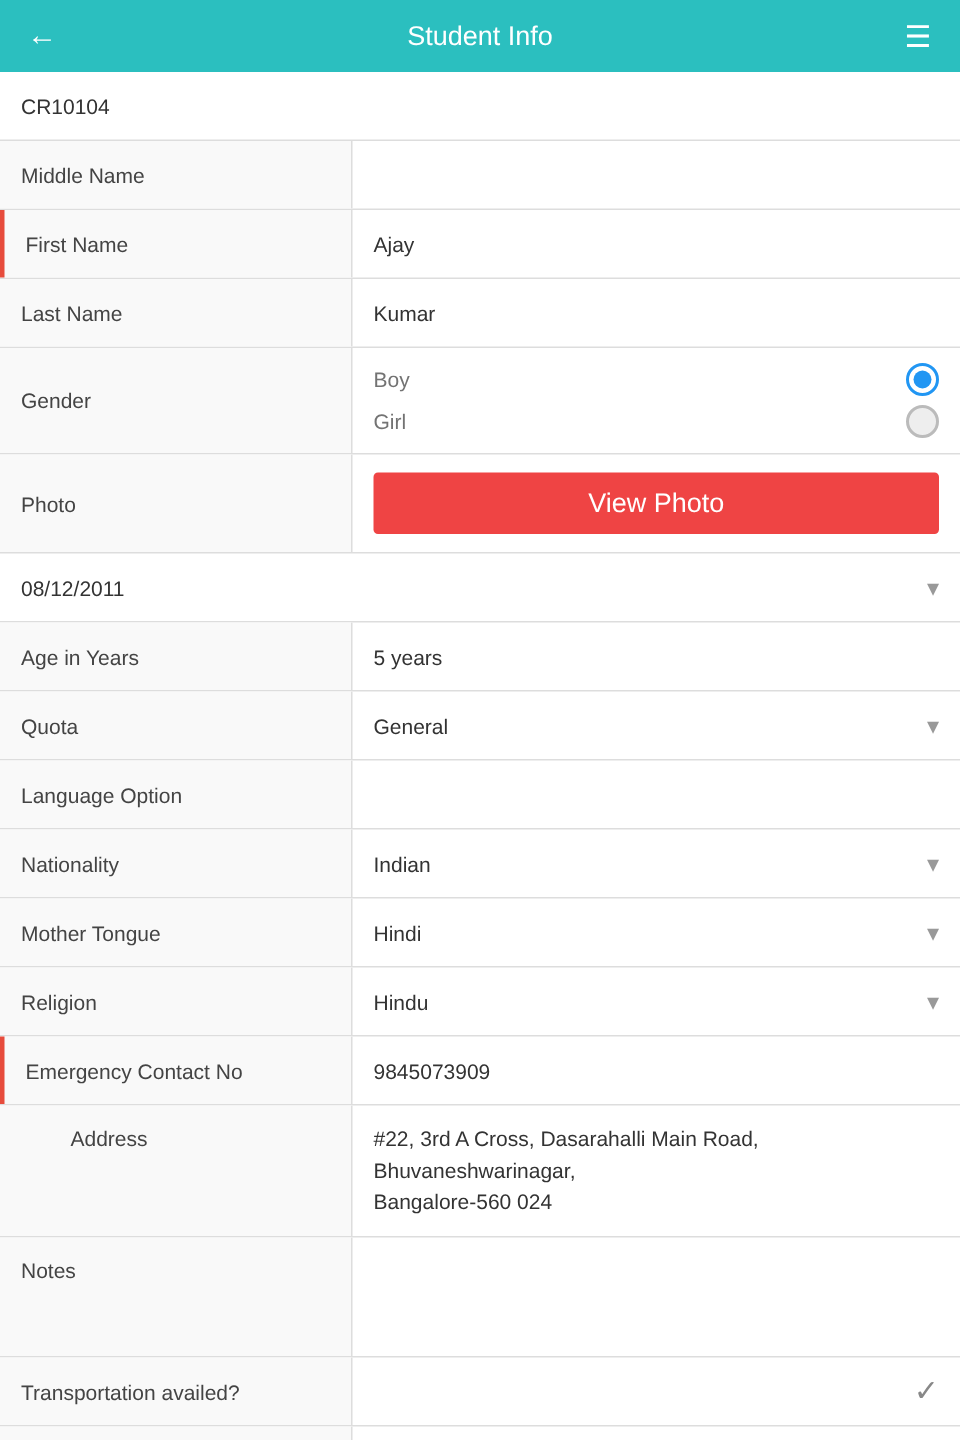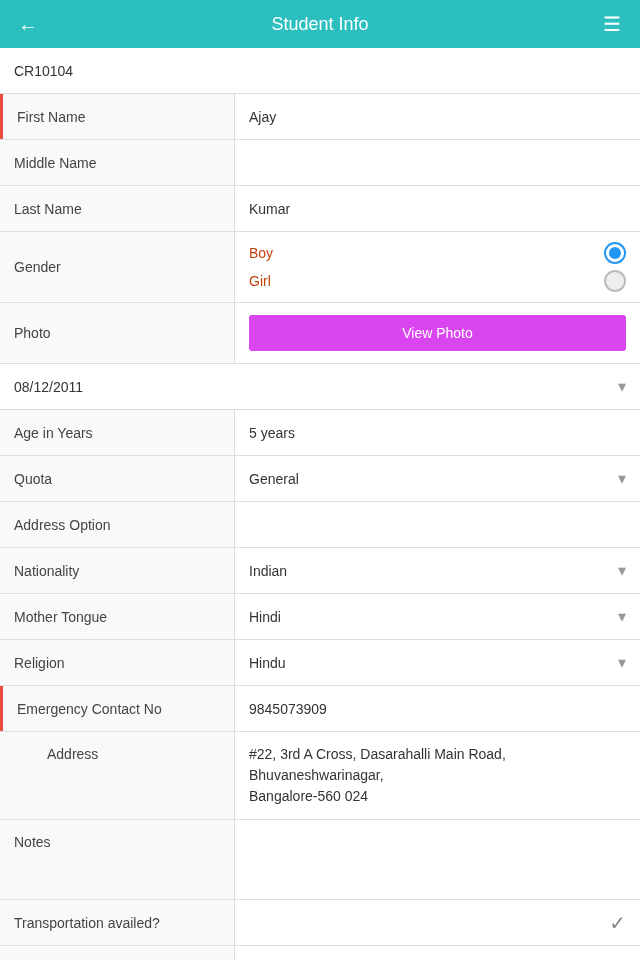--- a/index.html
+++ b/index.html
@@ -93,21 +93,21 @@
       padding: 10px 14px;
       display: flex;
       flex-direction: column;
       gap: 6px;
     }
     .gender-option {
       display: flex;
       align-items: center;
       justify-content: space-between;
       font-size: 14px;
-      color: #c2410c;
+      color: #737373;
     }
     .radio-circle {
       width: 22px;
       height: 22px;
       border-radius: 50%;
       border: 2px solid #aaa;
       display: flex;
       align-items: center;
       justify-content: center;
     }
@@ -122,25 +122,25 @@
       border-radius: 50%;
       background: #2196F3;
     }
     .radio-circle.unselected {
       border-color: #bbb;
       background: #eee;
     }
 
     
     .view-photo-btn {
-      background: #d946ef;
+      background: #ef4444;
       color: white;
       border: none;
       padding: 10px 20px;
-      font-size: 14px;
+      font-size: 18px;
       border-radius: 3px;
       cursor: pointer;
       width: 100%;
     }
 
     .notes-row {
       min-height: 80px;
     }
 
     .notes-row .label-cell {
@@ -167,27 +167,27 @@
   <span class="header-icon">☰</span>
 </div>
 
 <div class="form-container">
 
   <div class="form-row">
     <div class="value-cell">CR10104</div>
   </div>
 
   <div class="form-row">
+    <div class="label-cell">Middle Name</div>
+    <div class="value-cell"></div>
+  </div>
+
+  <div class="form-row">
     <div class="label-cell required">First Name</div>
     <div class="value-cell">Ajay</div>
-  </div>
-
-  <div class="form-row">
-    <div class="label-cell">Middle Name</div>
-    <div class="value-cell"></div>
   </div>
 
   <div class="form-row">
     <div class="label-cell">Last Name</div>
     <div class="value-cell">Kumar</div>
   </div>
 
   <div class="form-row">
     <div class="label-cell">Gender</div>
     <div class="gender-cell">
@@ -223,21 +223,21 @@
 
   <div class="form-row">
     <div class="label-cell">Quota</div>
     <div class="value-cell">
       <span>General</span>
       <span class="dropdown-arrow">▾</span>
     </div>
   </div>
 
   <div class="form-row">
-    <div class="label-cell">Address Option</div>
+    <div class="label-cell">Language Option</div>
     <div class="value-cell"></div>
   </div>
 
   <div class="form-row">
     <div class="label-cell">Nationality</div>
     <div class="value-cell">
       <span>Indian</span>
       <span class="dropdown-arrow">▾</span>
     </div>
   </div>

